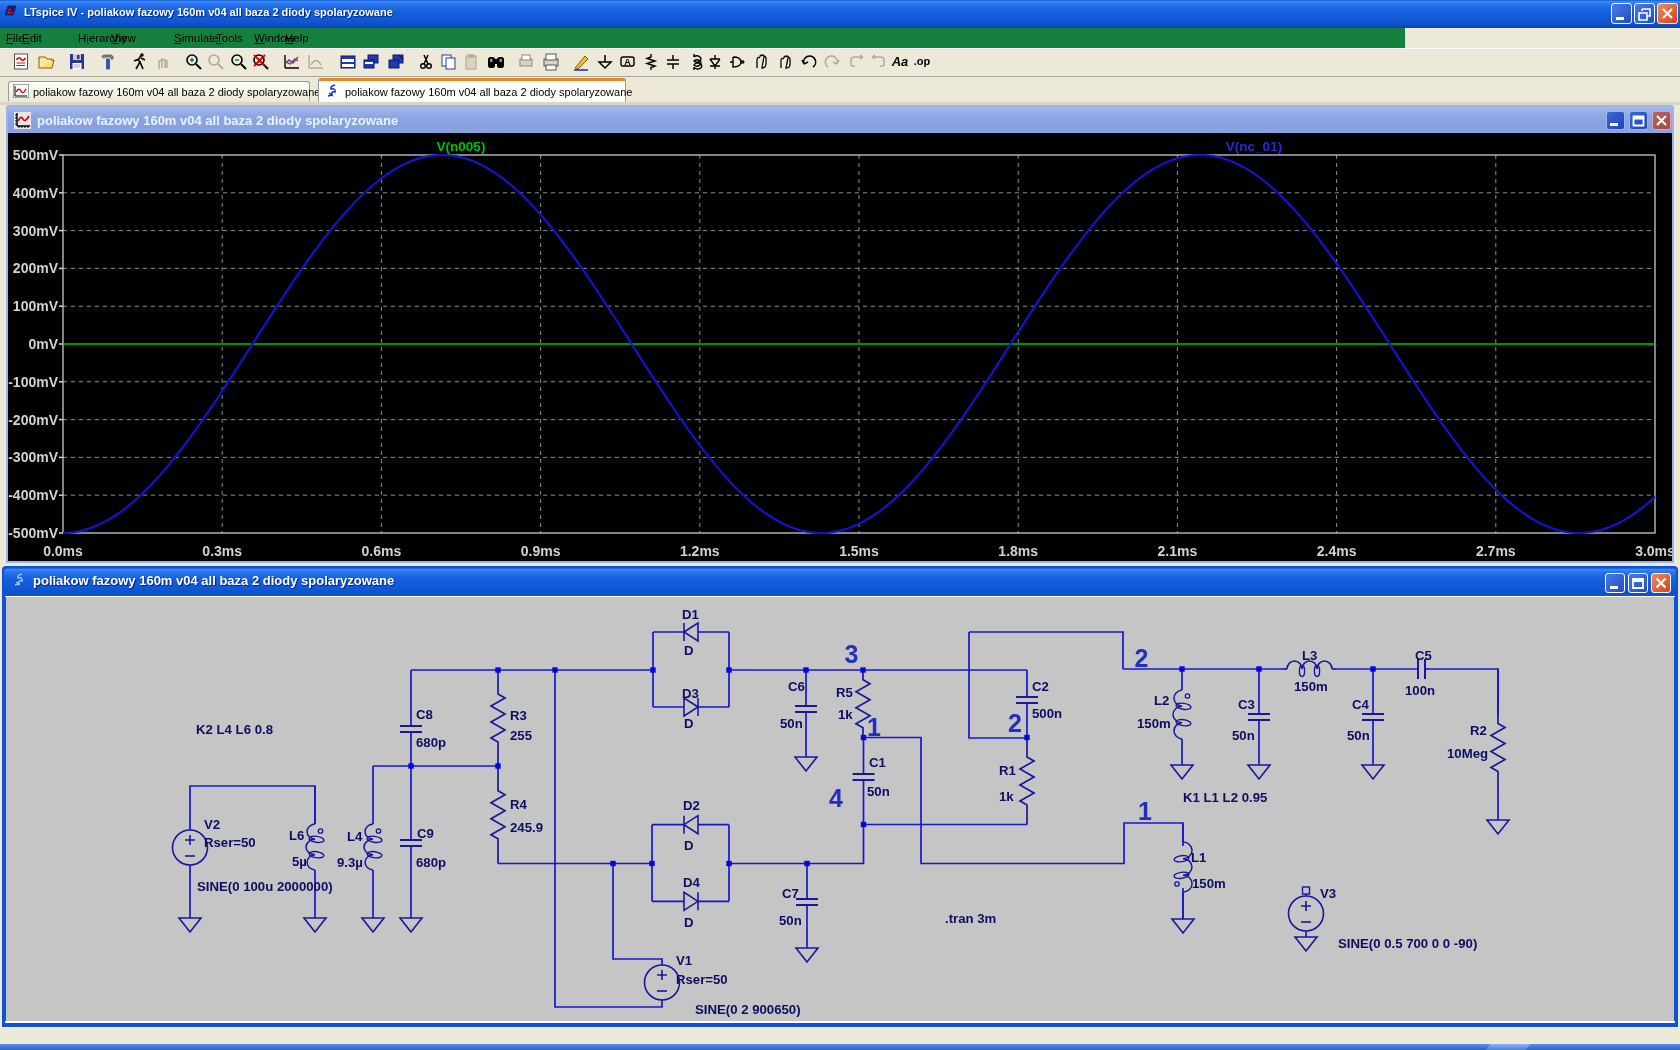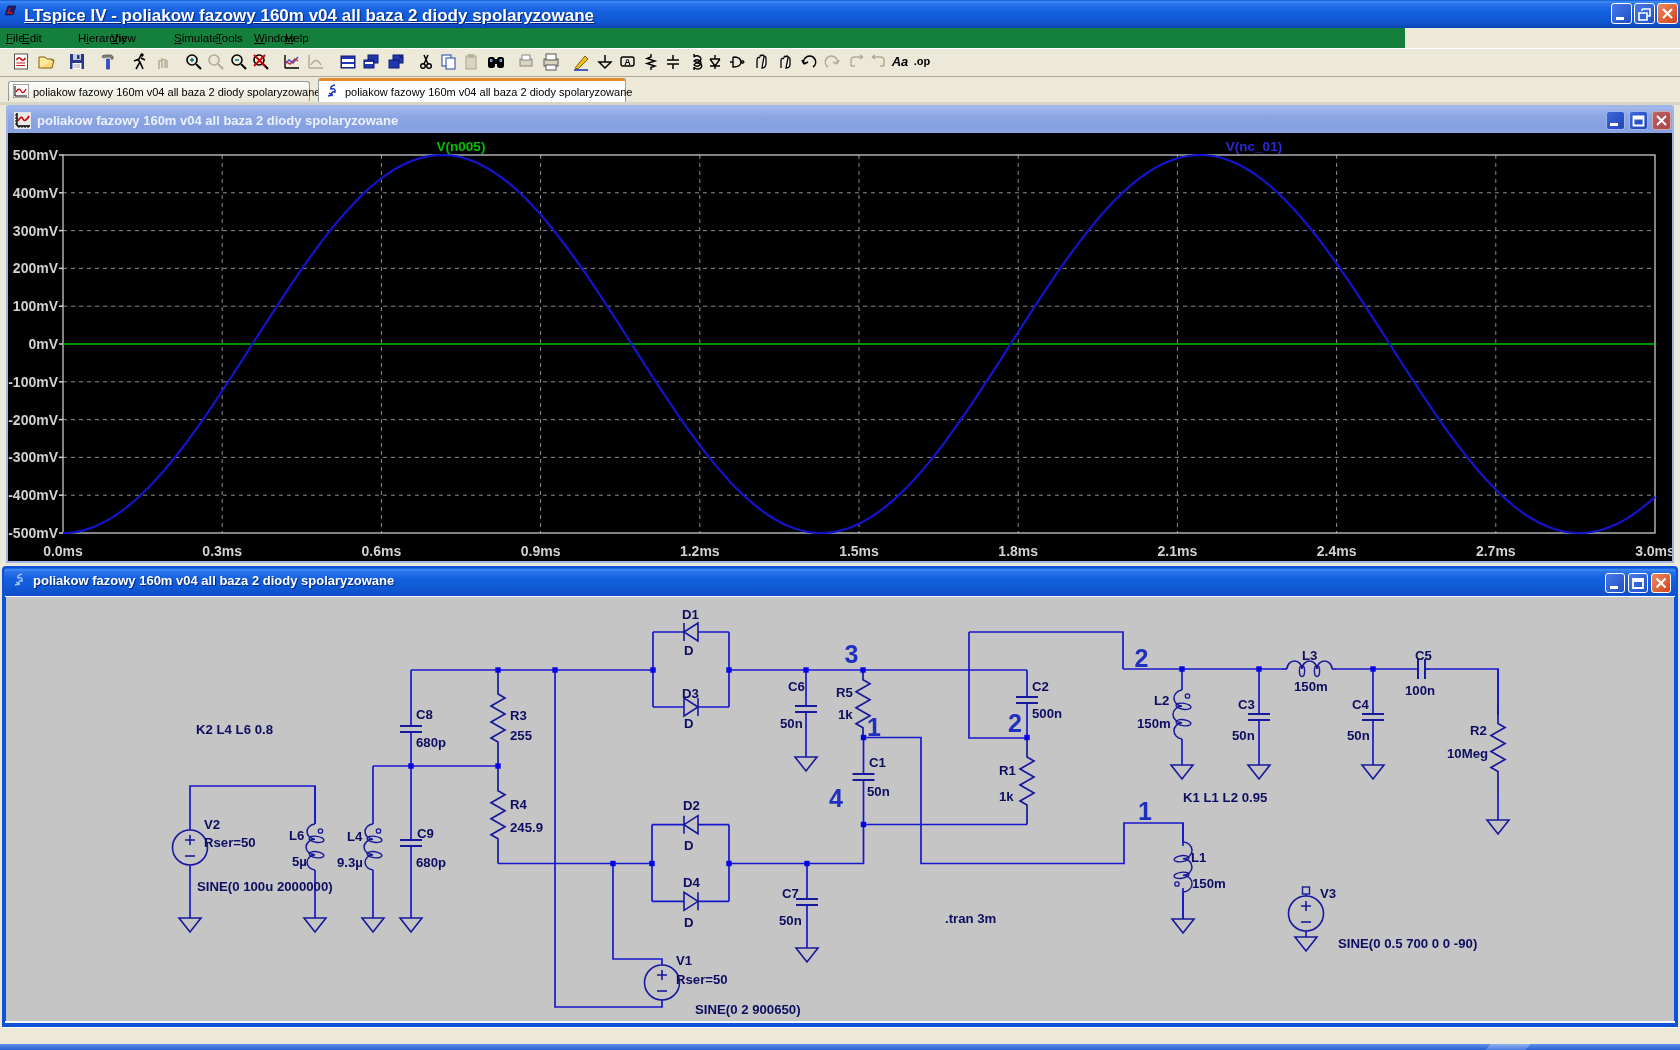--- a/index.html
+++ b/index.html
@@ -1,19 +1,19 @@
 <!DOCTYPE html>
 <html><head><meta charset="utf-8">
 <style>
 * { margin:0; padding:0; box-sizing:border-box; }
 body { width:1680px; height:1050px; overflow:hidden; font-family:"Liberation Sans",sans-serif; background:#ECE9D8; position:relative; }
 .titlebar { position:absolute; left:0; top:0; width:1680px; height:28px;
   background:linear-gradient(180deg,#0c59d8 0%,#3f8cf3 6%,#2b74ea 14%,#1460e0 40%,#115ad6 70%,#0e4fc8 88%,#0942ad 100%); }
-.titletext { position:absolute; left:30px; top:6px; color:#fff; font-size:17px; font-weight:bold;
-  text-shadow:1px 1px 1px #00257a;text-decoration:underline; }
+.titletext { position:absolute; left:30px; top:6px; color:#fff; font-size:11px; font-weight:bold;
+  text-shadow:1px 1px 1px #00257a; }
 .menubar { position:absolute; left:0; top:28px; width:1405px; height:20px; background:#15803d; font-size:11.5px; color:#000; }
 .menubar span { position:absolute; top:4px; }
 .toolbar { position:absolute; left:0; top:48px; width:1680px; height:29px; background:#ECE9D8;
   border-top:1px solid #fff; border-bottom:1px solid #aca899; }
 .tabrow { position:absolute; left:0; top:78px; width:1680px; height:24px; background:#ECE9D8; }
 .winbtn { position:absolute; width:21px; height:21px; top:3px; border-radius:3px; border:1px solid #fff;
   color:#fff; font-size:13px; text-align:center; line-height:19px; font-weight:bold; }
 </style></head>
 <body>
 

